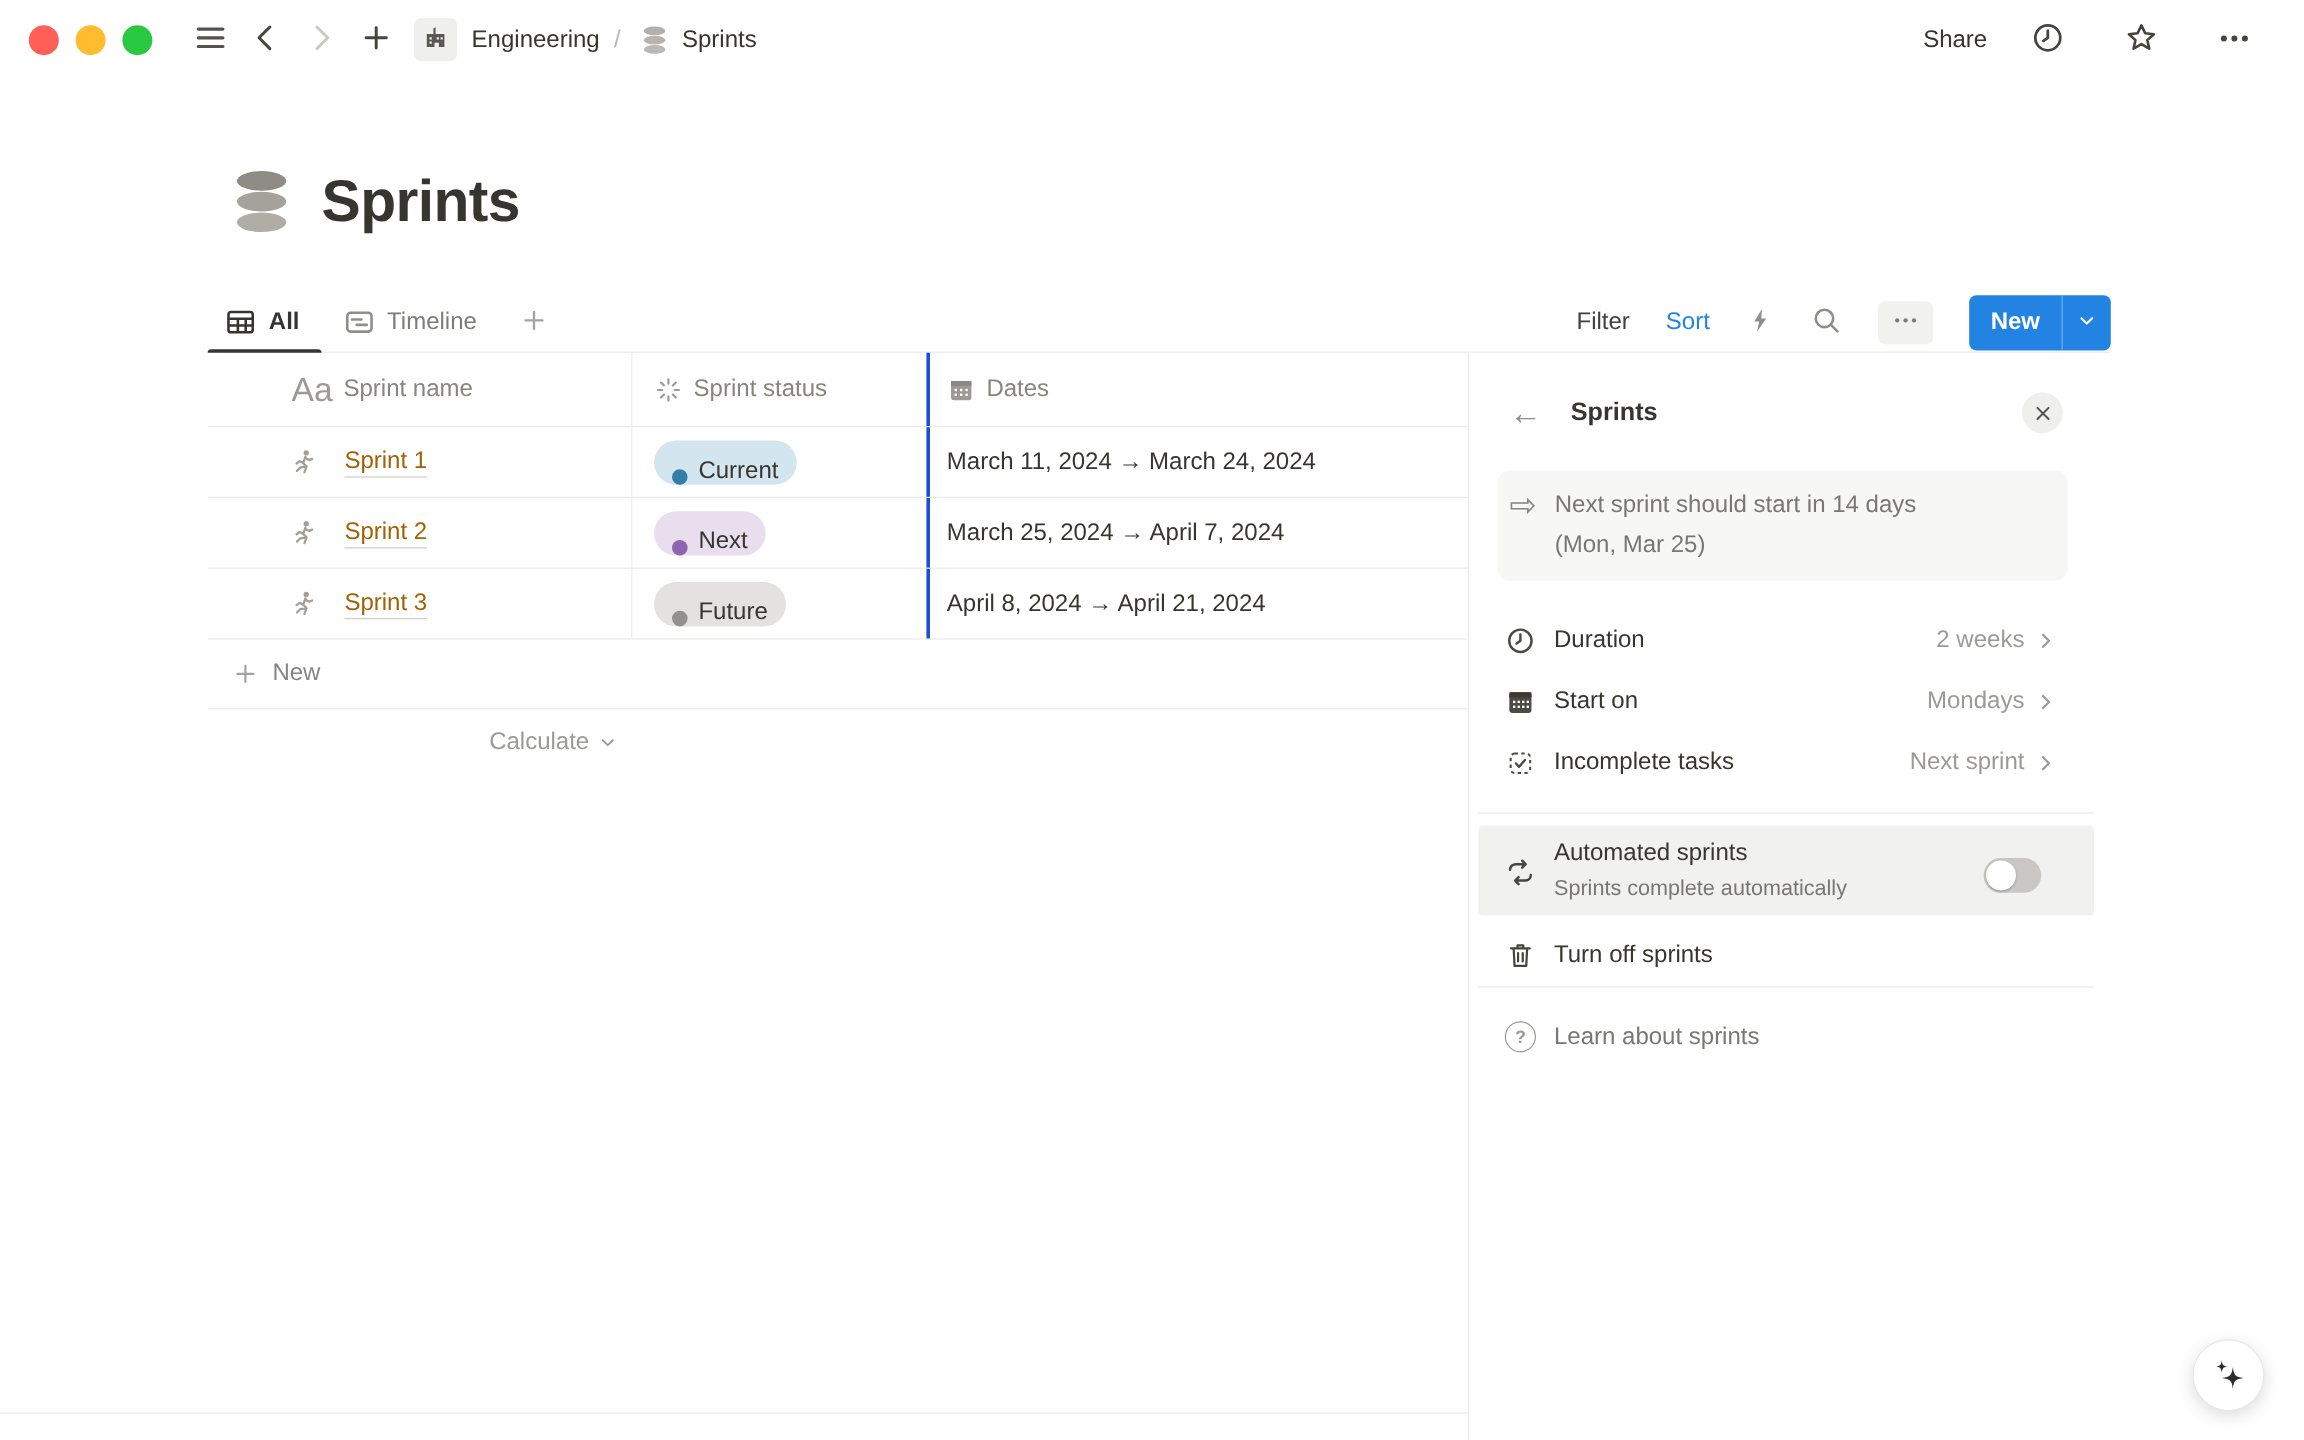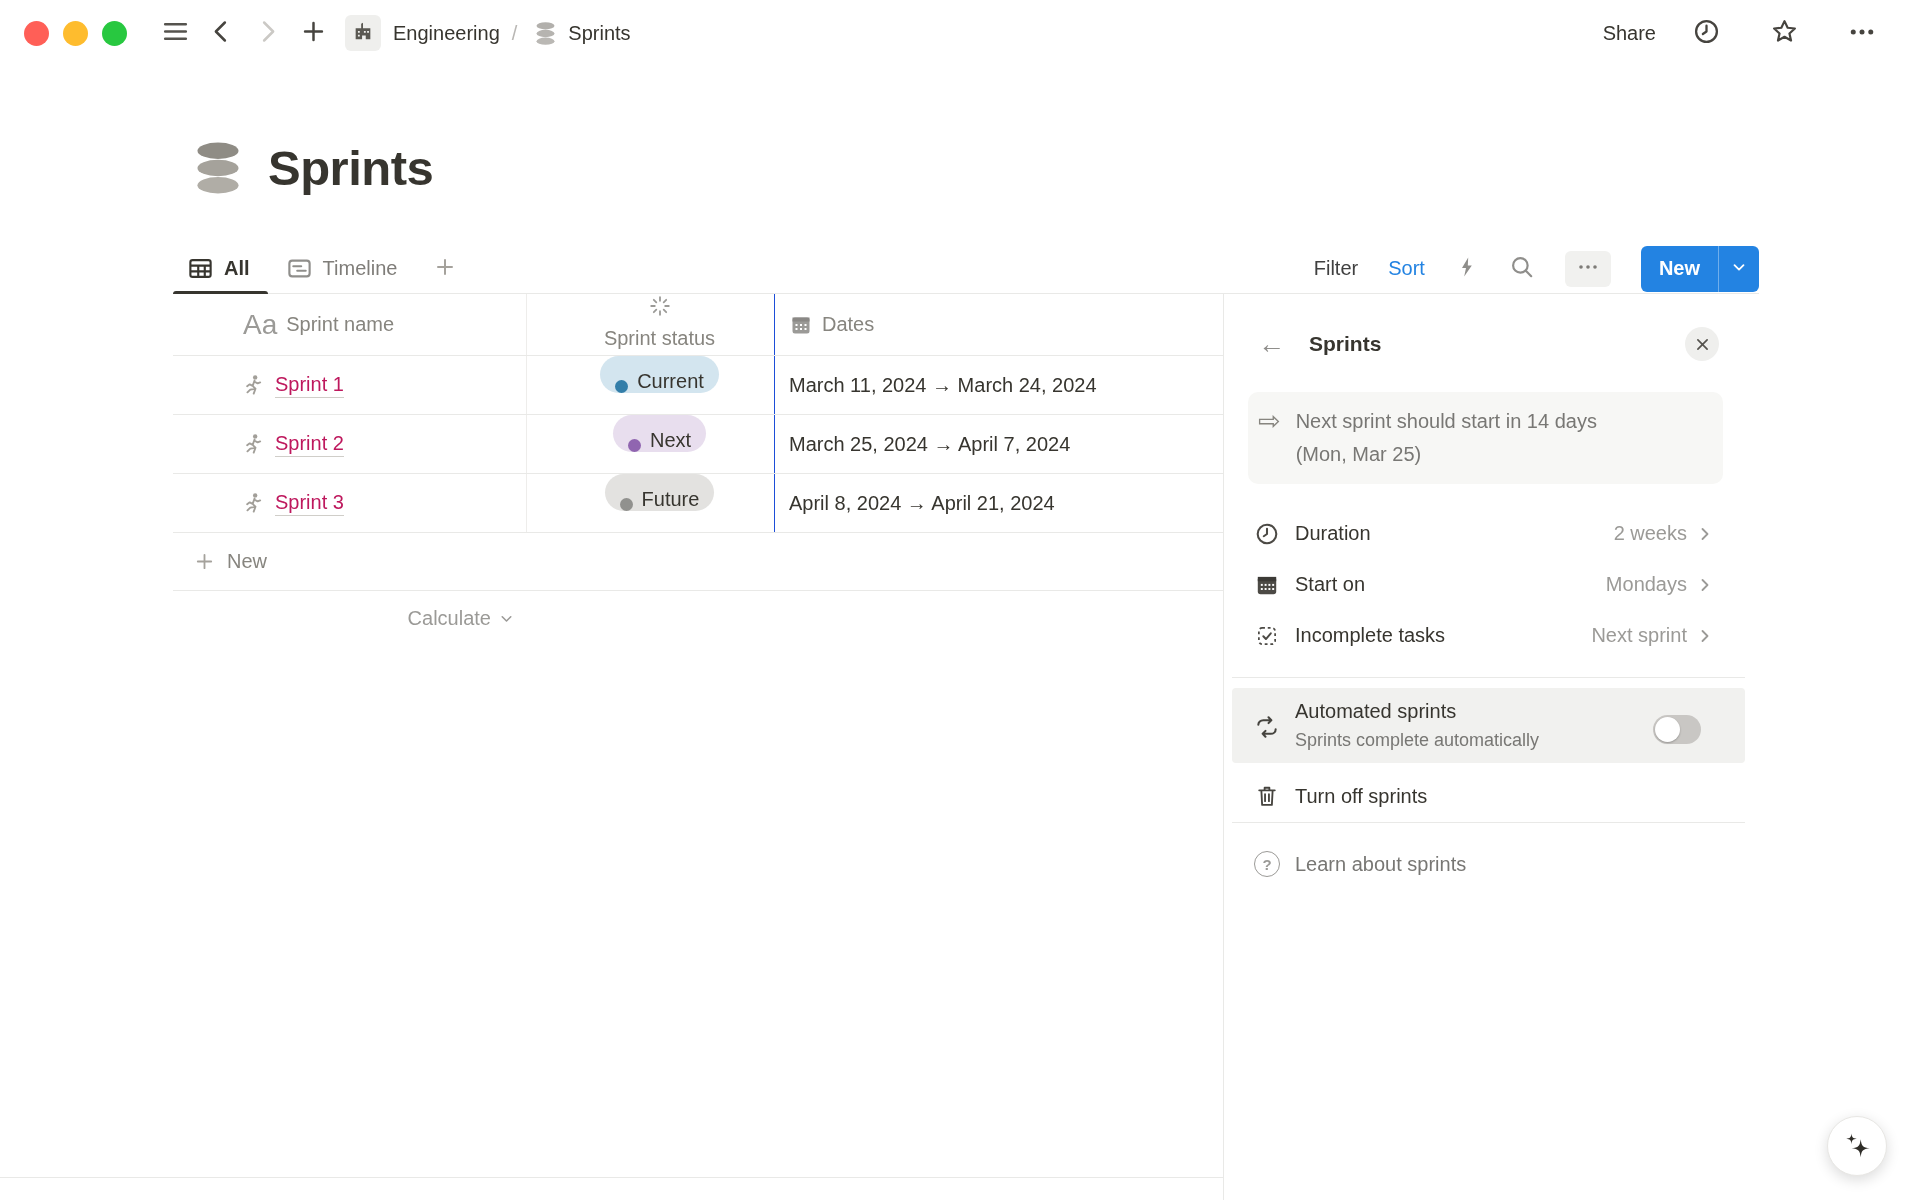--- a/index.html
+++ b/index.html
@@ -44,25 +44,25 @@
   .new-btn .nb-label { display:flex; align-items:center; padding:0 18px; color:#fff; font-size:20px; font-weight:600; }
   .new-btn .nb-sep { width:1px; background:rgba(255,255,255,0.35); margin:0; }
   .new-btn .nb-arrow { display:flex; align-items:center; padding:0 11px; }
 
   
   .table { position:absolute; left:173px; top:294px; width:1050px; font-size:20px; }
   .trow { display:flex; border-bottom:1px solid #e9e9e7; height:59px; }
   .trow.thead { height:62px; color:#87857f; }
   .cell { display:flex; align-items:center; height:100%; }
   .c1 { width:354px; padding-left:70px; border-right:1px solid #eeedeb; gap:9px; }
-  .c2 { width:248px; padding-left:18px; border-right:1px solid #1d4ed8; gap:9px;flex-direction:column; }
+  .c2 { width:248px; padding-left:18px; border-right:3px solid #1d4ed8; gap:9px; }
   .c3 { flex:1; padding-left:14px; gap:9px; }
   .aa { font-size:28px; color:#9b9a97; }
   .row-c1 { padding-left:68px; }
-  .name-link { color:#be185d; font-weight:500; border-bottom:1.5px solid #d0cec9; padding-bottom:1px; margin-left:0; }
+  .name-link { color:#a16207; font-weight:500; border-bottom:1.5px solid #d0cec9; padding-bottom:1px; margin-left:12px; }
   .pill { display:inline-flex; align-items:flex-end; gap:9px; padding:0 15px; height:37px; border-radius:19px; color:#37352f; }
   .pill .dot { width:13px; height:13px; border-radius:50%; }
   .pill-blue   { background:#d3e5ef; } .pill-blue .dot   { background:#337ea9; }
   .pill-purple { background:#e8deee; } .pill-purple .dot { background:#9065b0; }
   .pill-gray   { background:#e3e2e0; } .pill-gray .dot   { background:#91918e; }
   .new-row { display:flex; align-items:center; gap:11px; height:58px; border-bottom:1px solid #e9e9e7;
     padding-left:20px; color:#87857f; }
   .calc-row { width:354px; height:54px; display:flex; align-items:center; justify-content:flex-end;
     gap:7px; padding-right:12px; color:#9b9a97; }
   .hline-bottom { position:absolute; left:0; top:1177px; width:1223px; height:1px; background:#e9e9e7; }

